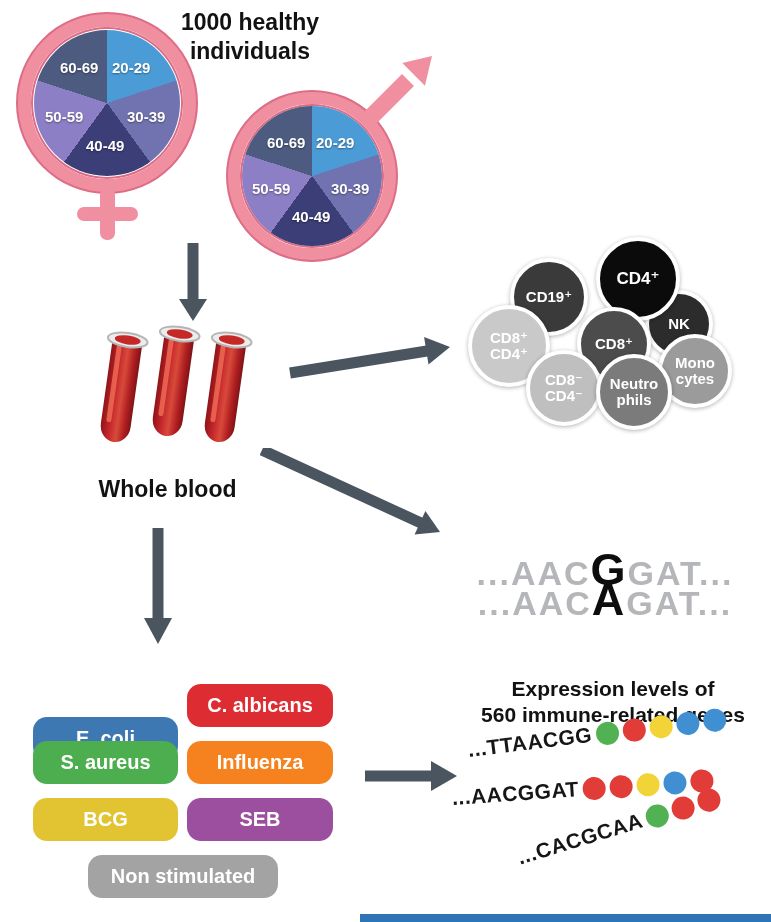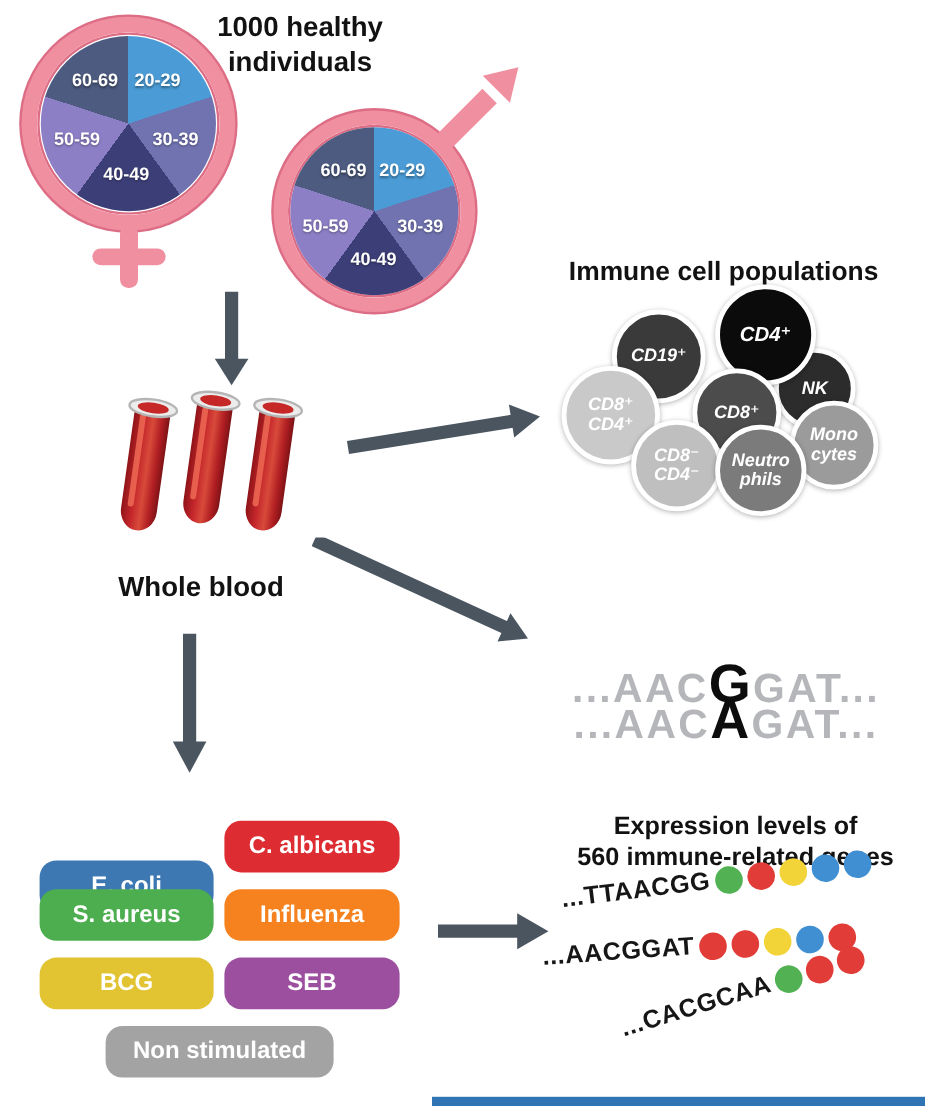--- a/index.html
+++ b/index.html
@@ -19,21 +19,21 @@
   .pinkbar{position:absolute;background:#ef8fa0;border-radius:7px;}
 
   
   .arrow line{stroke:#4a5560;stroke-width:11;}
   .arrow polygon{fill:#4a5560;}
 
   
   .cell{position:absolute;border-radius:50%;border:4px solid #fff;box-sizing:border-box;
         display:flex;align-items:center;justify-content:center;text-align:center;
         color:#fff;font-weight:bold;font-size:15px;line-height:1.1;white-space:pre-line;
-        box-shadow:0 1px 4px rgba(0,0,0,.3);font-style:italic;}
+        box-shadow:0 1px 4px rgba(0,0,0,.3);}
 
   
   .snp-line{position:absolute;left:438px;width:334px;text-align:center;font-weight:bold;
             font-size:34px;letter-spacing:2px;color:#b4b6ba;white-space:nowrap;}
   .snp-variant{color:#0d0d0d;font-size:45px;}
 
   
   .pill{position:absolute;height:43px;border-radius:14px;display:flex;align-items:center;
         justify-content:center;color:#fff;font-weight:bold;font-size:20px;}
 
@@ -117,21 +117,20 @@
     </g>
   </svg>
 
   <div class="heading" style="left:70px;top:475px;width:195px;font-size:23px;text-align:center;">Whole blood</div>
 
   <svg class="abs arrow" style="left:288px;top:335px;" width="170" height="48">
     <line x1="2" y1="38" x2="139" y2="16"></line>
     <polygon points="162,12 140.5,29.6 136.1,2.0"></polygon>
   </svg>
 
-  <div class="heading" style="left:453px;top:212px;width:300px;font-size:22px;">Immune cell populations</div>
 
   <div>
     <div class="cell" style="left: 510px; top: 258px; width: 78px; height: 78px; background-color: rgb(58, 58, 58);">CD19⁺</div>
     <div class="cell" style="left: 645px; top: 290px; width: 68px; height: 68px; background-color: rgb(44, 44, 44);">NK</div>
     <div class="cell" style="left: 596px; top: 237px; width: 84px; height: 84px; font-size: 17px; background-color: rgb(11, 11, 11);">CD4⁺</div>
     <div class="cell" style="left: 468px; top: 305px; width: 82px; height: 82px; background-color: rgb(201, 201, 201);">CD8⁺
 CD4⁺</div>
     <div class="cell" style="left: 577px; top: 307px; width: 74px; height: 74px; background-color: rgb(76, 76, 76);">CD8⁺</div>
     <div class="cell" style="left: 658px; top: 334px; width: 74px; height: 74px; background-color: rgb(155, 155, 155);">Mono
 cytes</div>

